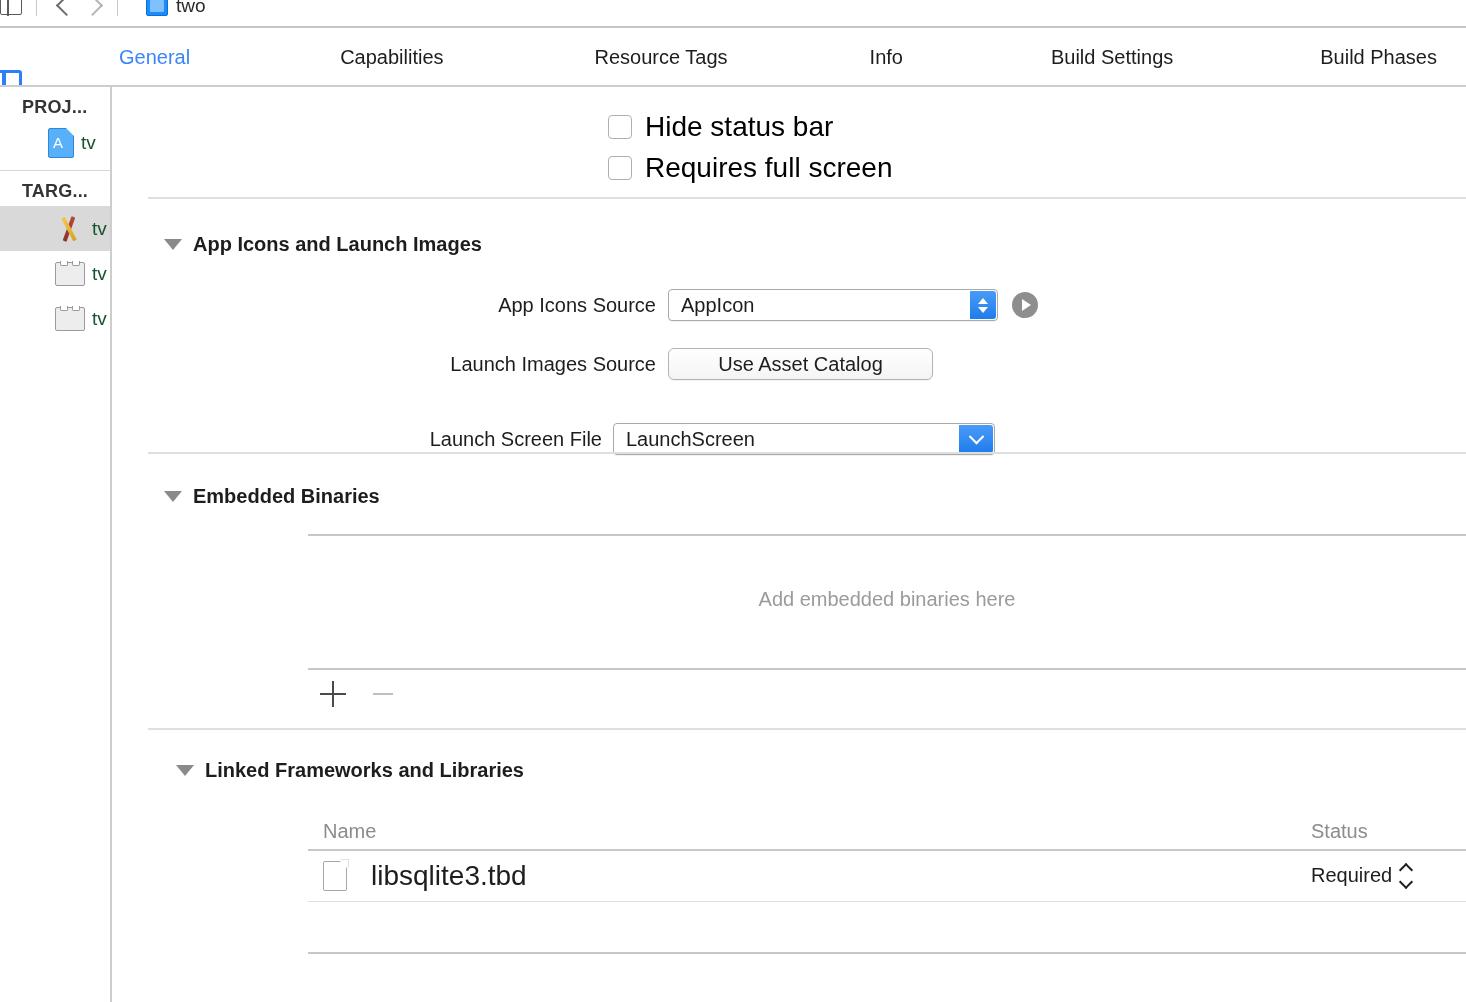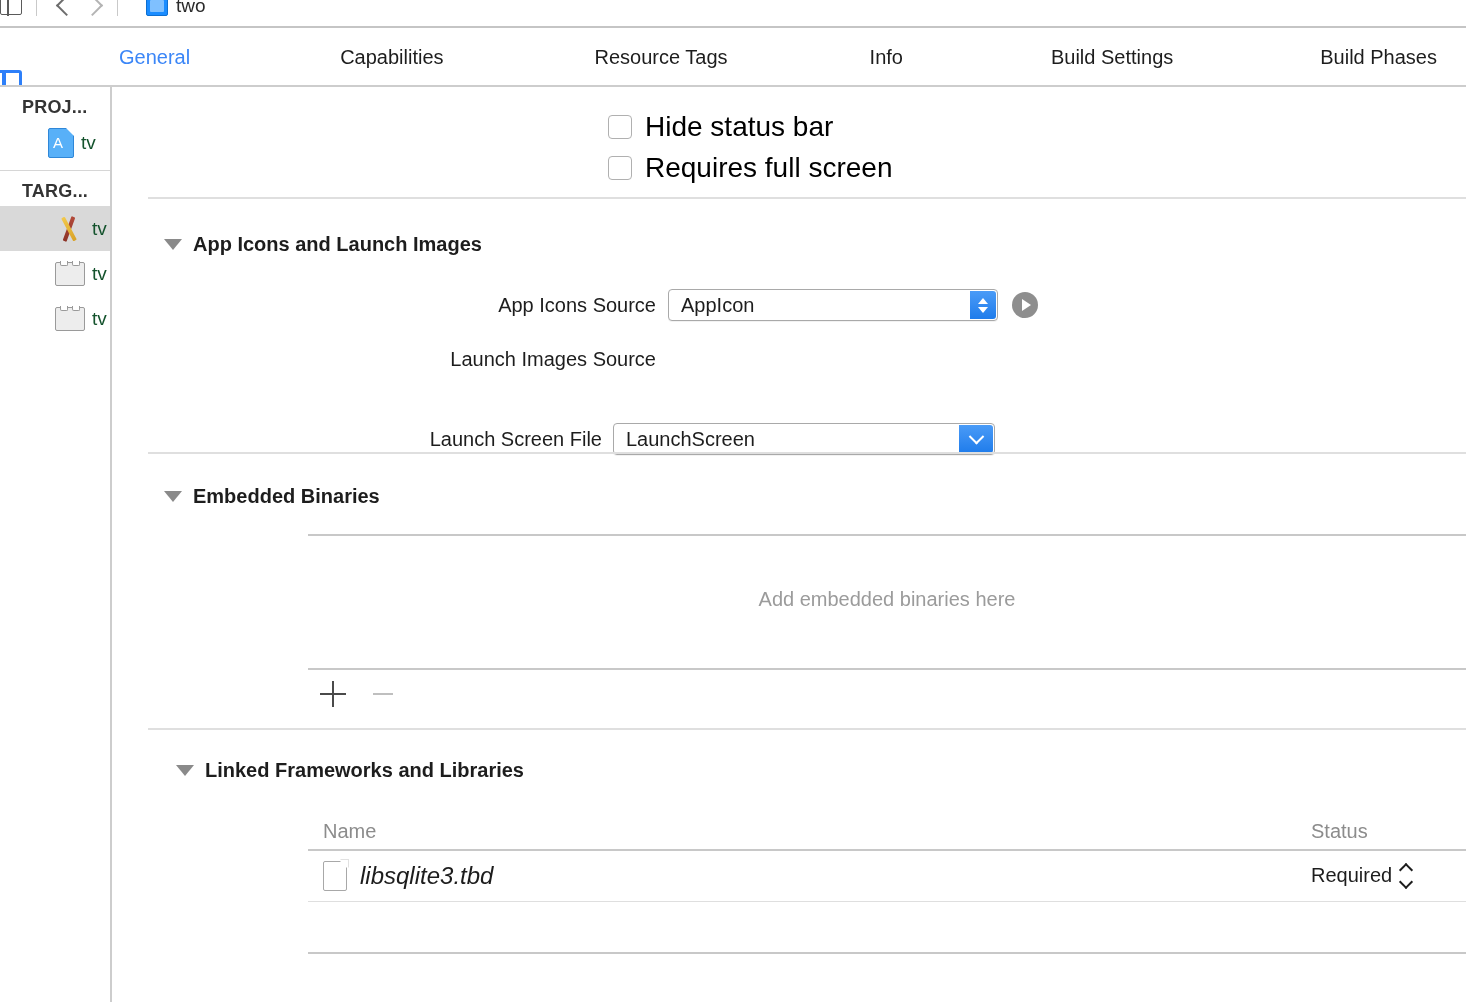--- a/index.html
+++ b/index.html
@@ -243,21 +243,21 @@
     border-width: 0 9px 9px 0; border-style: solid;
     border-color: transparent #ffffff transparent transparent;
   }
   .doc-icon:before {
     content: ""; position: absolute; right: -1.5px; top: -1.5px;
     border-width: 0 9px 9px 0; border-style: solid;
     border-color: transparent #a8a8a8 transparent transparent;
     transform: translate(1px,-1px) rotate(0deg);
     opacity: 0.35;
   }
-  .row-name { font-size: 24px; color: #1d1d1d; margin-left: 13px; font-style: italic; }
+  .row-name { font-size: 28px; color: #1d1d1d; margin-left: 24px; }
   .status-cell { display: flex; align-items: center; }
   .status-text { font-size: 20px; color: #1d1d1d; }
   .mini-stepper {
     margin-left: 8px; width: 14px; height: 24px; position: relative; flex: none;
   }
   .mini-stepper .mu, .mini-stepper .md {
     position: absolute; left: 1px; width: 10px; height: 10px;
   }
   .mini-stepper .mu {
     top: 1px; border-left: 2px solid #1d1d1d; border-top: 2px solid #1d1d1d;
@@ -361,20 +361,21 @@
           <span class="dn"></span>
       </div>
     </div>
     <div class="arrow-circle">
         <span class="a"></span>
       </div>
   </div>
 
   <div class="field-row" style="position:absolute;left:0px;top:261px;width:1354px;">
     <div class="field-label" style="width:544px;">Launch Images Source</div>
+    <div class="btn-asset" style="margin-left:12px;width:265px;">Use Asset Catalog</div>
   </div>
 
   <div class="field-row" style="position:absolute;left:0px;top:336px;width:1118px;">
     <div class="field-label" style="width:490px;">Launch Screen File</div>
     <div class="combo" style="width:382px;margin-left:11px;">
       <div class="val">LaunchScreen</div>
       <div class="chev-btn">
           <span class="c"></span>
         </div>
     </div>

